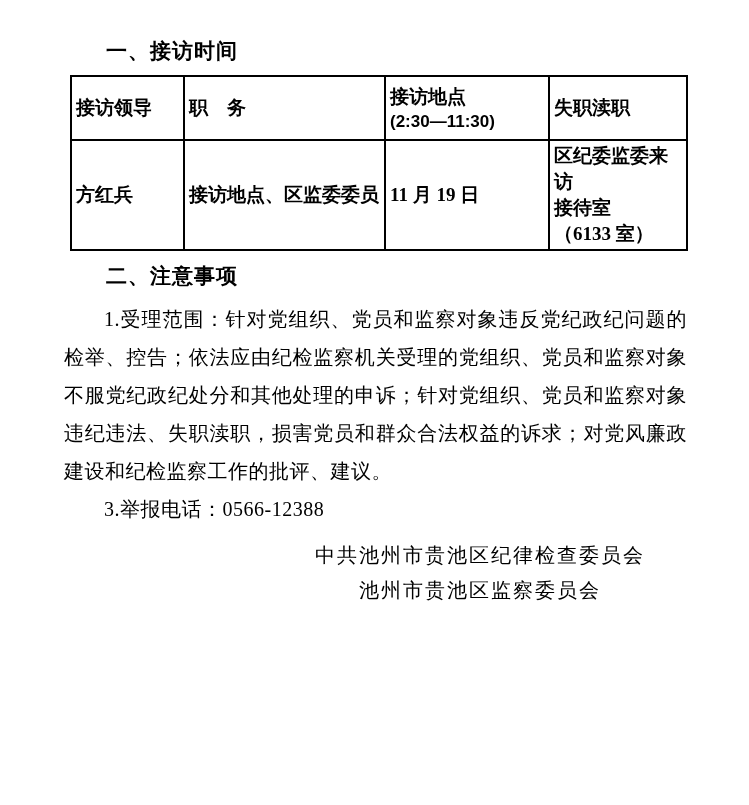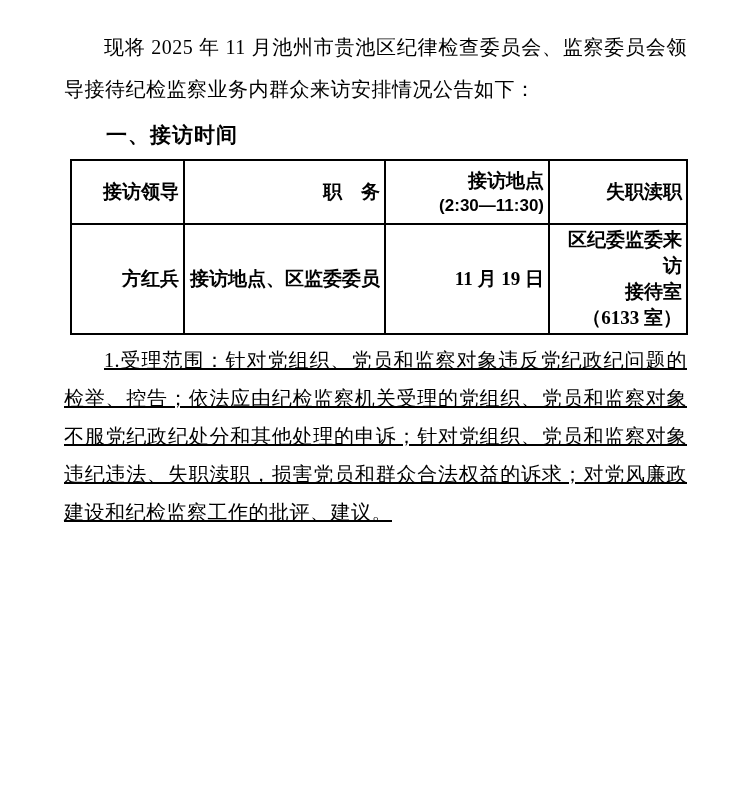--- a/index.html
+++ b/index.html
@@ -36,21 +36,21 @@
     font-size: 21px;
     margin: 11px 0 10px 0;
     text-indent: 2em;
     letter-spacing: 1px;
   }
   table.visit-table {
     width: 616px;
     margin: 4px 0 6px 6px;
     border-collapse: collapse;
     table-layout: fixed;
-    text-align: right;
+    text-align: left;
   }
   table.visit-table th,
   table.visit-table td {
     border: 2px solid #000000;
     padding: 2px 4px;
     vertical-align: middle;
     overflow: hidden;
     font-weight: bold;
   }
   table.visit-table th {
@@ -66,39 +66,37 @@
   .th-sub {
     font-size: 17px;
     font-weight: bold;
     margin-top: 2px;
   }
   .place-line {
     line-height: 26px;
   }
   .note {
     line-height: 38px;
-    text-decoration: underline;
   }
   .signature {
     width: 330px;
     margin: 10px 42px 0 auto;
     text-align: center;
     line-height: 35px;
     letter-spacing: 2px;
   }
   .signature p {
     margin: 0;
   }
 </style>
 </head>
 <body>
 
 <div class="page">
 
-  <p class="para intro">现将 2025 年 11 月池州市贵池区纪律检查委员会、监察委员会领导接待纪检监察业务内群众来访安排情况公告如下：</p>
 
   <h3 class="section-title">一、接访时间</h3>
 
   <table class="visit-table">
     <colgroup>
       <col style="width:113px">
       <col style="width:201px">
       <col style="width:164px">
       <col style="width:138px">
     </colgroup>
@@ -120,17 +118,24 @@
         <td>11 月 19 日</td>
         <td>
           <div class="place-line">区纪委监委来访</div>
           <div class="place-line">接待室</div>
           <div class="place-line">（6133 室）</div>
         </td>
       </tr>
     </tbody>
   </table>
 
+  <h3 class="section-title">二、注意事项</h3>
 
   <p class="para note">1.受理范围：针对党组织、党员和监察对象违反党纪政纪问题的检举、控告；依法应由纪检监察机关受理的党组织、党员和监察对象不服党纪政纪处分和其他处理的申诉；针对党组织、党员和监察对象违纪违法、失职渎职，损害党员和群众合法权益的诉求；对党风廉政建设和纪检监察工作的批评、建议。</p>
+  <p class="para note">3.举报电话：0566-12388</p>
 
+  <div class="signature">
+    <p>中共池州市贵池区纪律检查委员会</p>
+    <p>池州市贵池区监察委员会</p>
+
+  </div>
 
 </div>
 
 </body></html>

